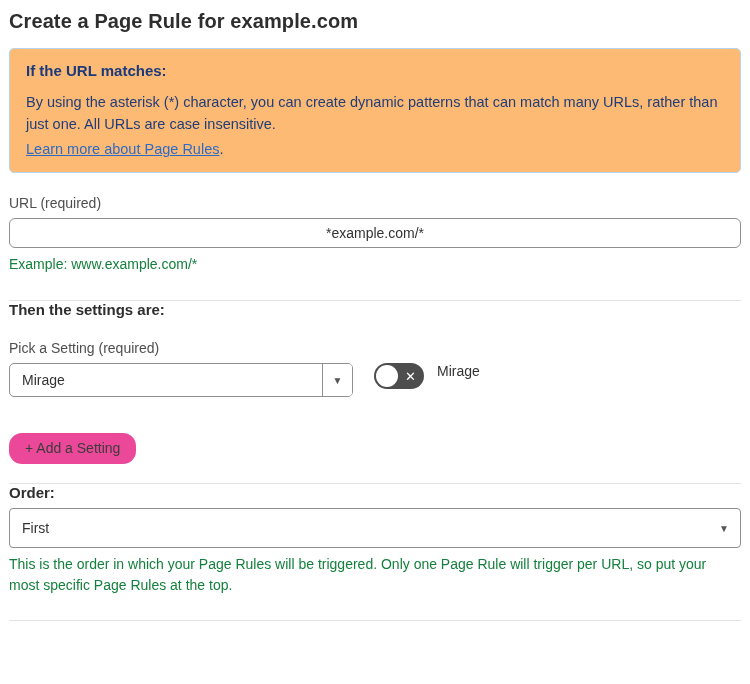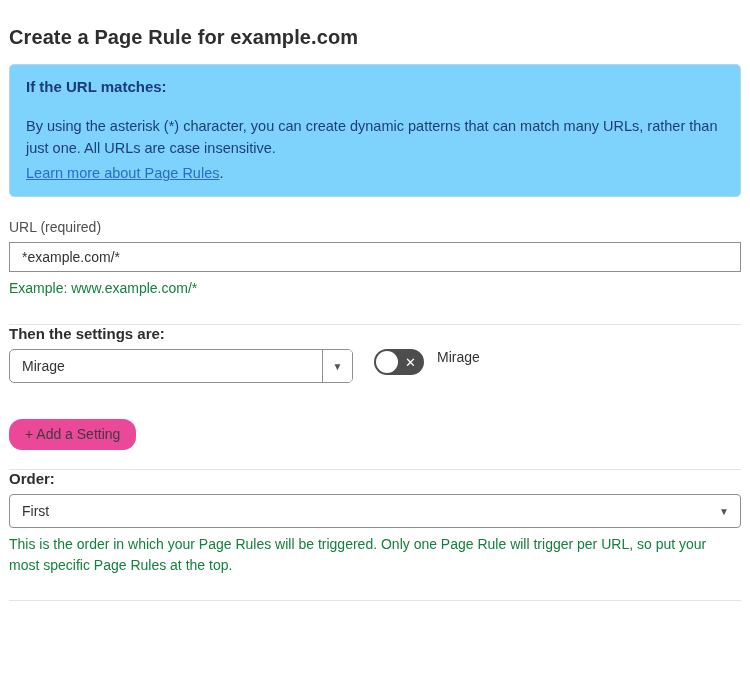--- a/index.html
+++ b/index.html
@@ -4,72 +4,73 @@
 <style>
   * { margin: 0; padding: 0; box-sizing: border-box; }
   html, body { background: #ffffff; }
   body {
     width: 750px;
     height: 684px;
     font-family: "Liberation Sans", sans-serif;
     color: #333333;
     overflow: hidden;
   }
-  .container { padding: 24px 9px 0 9px; }
+  .container { padding: 8px 9px 0 9px; }
 
   h1.page-title {
     font-size: 20px;
     font-weight: bold;
     color: #2e2e2e;
     margin-top: 2px;
     letter-spacing: 0.1px;
   }
 
   .info-box {
     margin-top: 15px;
-    background: #7dd3fc;
+    background: #fdba74;
     border: 1px solid #b5d5ee;
     border-radius: 5px;
     padding: 11px 16px 12px 16px;
     color: #1f3d7a;
     font-size: 14.5px;
     line-height: 22px;
   }
   .info-box .info-heading {
     font-weight: bold;
     font-size: 15px;
     color: #1a3a7c;
   }
-  .info-box .info-body { margin-top: 17px; max-width: 700px; }
+  .info-box .info-body { margin-top: 9px; max-width: 700px; }
   .info-box .info-link-line { margin-top: 3px; }
   .info-box a.info-link {
     color: #2f6bc4;
     text-decoration: underline;
     cursor: pointer;
   }
 
   .field-label {
     margin-top: 22px;
     font-size: 14px;
     color: #4f4f4f;
   }
 
   .text-input {
     margin-top: 7px;
     display: block;
     width: 100%;
     height: 30px;
     border: 1px solid #8f8f8f;
-    border-radius: 0;
+    border-radius: 6px;
     padding: 0 12px;
     font-family: "Liberation Sans", sans-serif;
     font-size: 14px;
     color: #333333;
     background: #ffffff;
     outline: none;
+    text-align: center;
   }
 
   .helper-text {
     margin-top: 6px;
     font-size: 14px;
     color: #15803d;
     line-height: 21px;
   }
   .helper-text.order-helper { max-width: 720px; }
 
@@ -164,21 +165,21 @@
     font-family: "Liberation Sans", sans-serif;
     font-size: 14px;
     color: #3c3c3c;
     cursor: pointer;
   }
 
   .wide-select {
     margin-top: 7px;
     position: relative;
     width: 100%;
-    height: 34px;
+    height: 40px;
     border: 1px solid #8f8f8f;
     border-radius: 4px;
     background: #ffffff;
     display: flex;
     align-items: center;
     padding-left: 12px;
     font-size: 14px;
     color: #333333;
     cursor: pointer;
   }
@@ -205,20 +206,21 @@
   </div>
 
   <div class="field-label">URL (required)</div>
   <input class="text-input" type="text" value="*example.com/*" style="">
   <div class="helper-text">Example: www.example.com/*</div>
 
   <hr class="divider">
 
   <div class="section-heading">Then the settings are:</div>
 
+  <div class="field-label">Pick a Setting (required)</div>
 
   <div class="picker-row">
     <div class="select-box">
       <div class="select-value">Mirage</div>
       <div class="select-arrow-seg">
           <span>▼</span>
         </div>
     </div>
     <div class="toggle">
       <span class="knob"></span>

